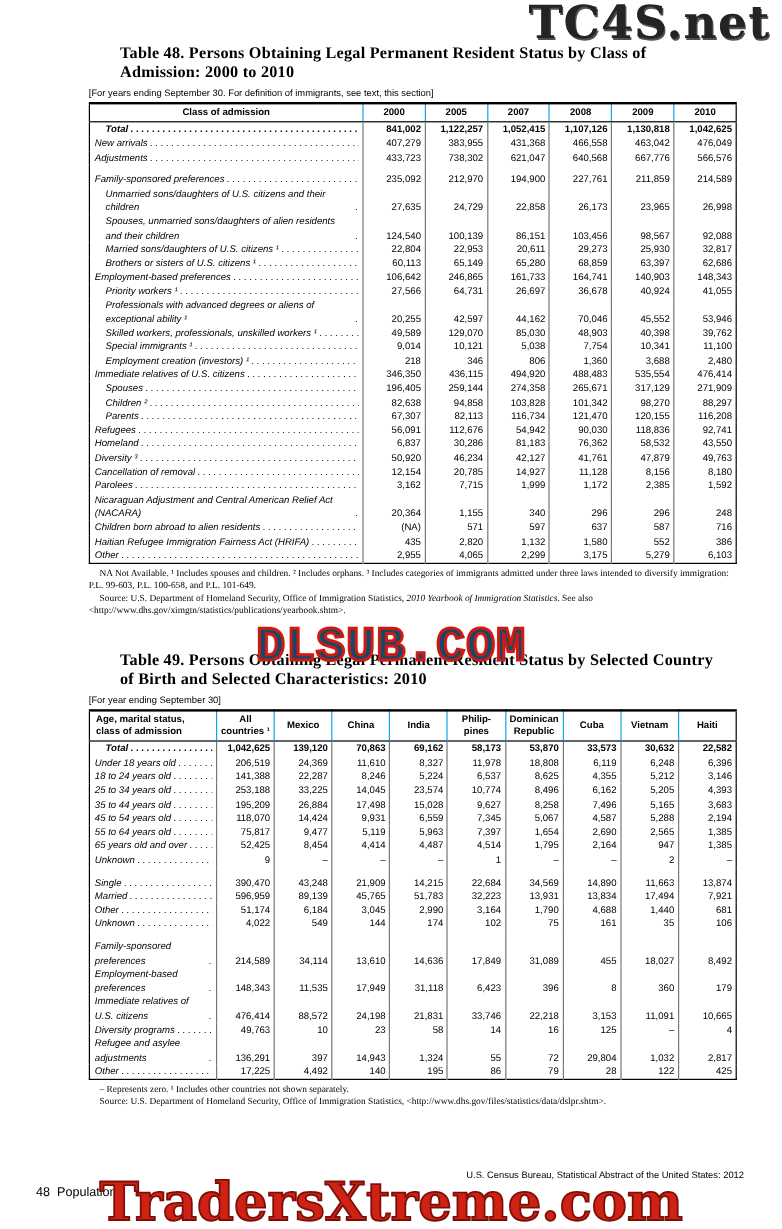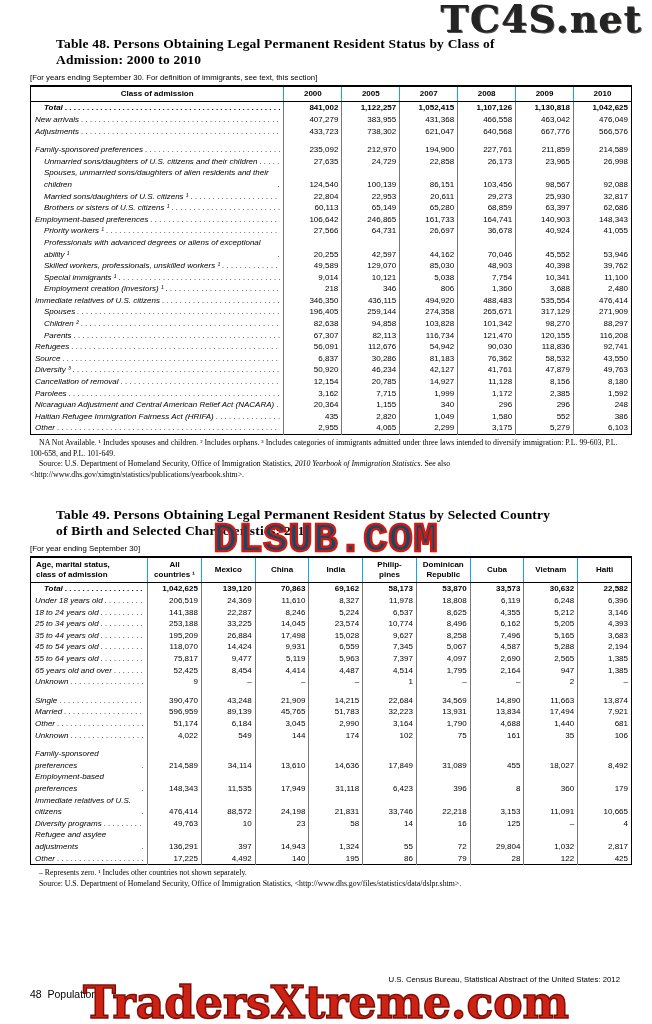--- a/index.html
+++ b/index.html
@@ -1,21 +1,21 @@
 <!DOCTYPE html>
 <html><head>
 <meta charset="utf-8">
 <style>
   html,body{margin:0;padding:0;}
   body{
     width:652px;height:1024px;position:relative;overflow:hidden;
     background:#ffffff;color:#000;
     font-family:"Liberation Sans",sans-serif;
   }
-  .page{position:absolute;inset:0;padding:36px 20px 0 30px;}
+  .page{position:absolute;inset:0;padding:36px 38px 0 30px;margin-left:44px;}
 
   
   .tbl-title{
     font-family:"Liberation Serif",serif;font-weight:bold;
     font-size:13.5px;line-height:1.2;margin:0 0 5px 26px;max-width:500px;
     letter-spacing:.2px;
   }
   .tbl-note{font-size:7.8px;margin:0 0 3px 0;}
 
   
@@ -359,21 +359,21 @@
             <td class="num">56,091</td>
             <td class="num">112,676</td>
             <td class="num">54,942</td>
             <td class="num">90,030</td>
             <td class="num">118,836</td>
             <td class="num">92,741</td>
           </tr>
           <tr>
             <td class="lbl ind0">
               <div class="lw">
-                <span class="lt">Source</span>
+                <span class="lt">Homeland</span>
                 <span class="ld"></span>
               </div>
             </td>
             <td class="num">6,837</td>
             <td class="num">30,286</td>
             <td class="num">81,183</td>
             <td class="num">76,362</td>
             <td class="num">58,532</td>
             <td class="num">43,550</td>
           </tr>
@@ -429,27 +429,41 @@
             <td class="num">20,364</td>
             <td class="num">1,155</td>
             <td class="num">340</td>
             <td class="num">296</td>
             <td class="num">296</td>
             <td class="num">248</td>
           </tr>
           <tr>
             <td class="lbl ind0">
               <div class="lw">
+                <span class="lt">Children born abroad to alien residents</span>
+                <span class="ld"></span>
+              </div>
+            </td>
+            <td class="num">(NA)</td>
+            <td class="num">571</td>
+            <td class="num">597</td>
+            <td class="num">637</td>
+            <td class="num">587</td>
+            <td class="num">716</td>
+          </tr>
+          <tr>
+            <td class="lbl ind0">
+              <div class="lw">
                 <span class="lt">Haitian Refugee Immigration Fairness Act (HRIFA)</span>
                 <span class="ld"></span>
               </div>
             </td>
             <td class="num">435</td>
             <td class="num">2,820</td>
-            <td class="num">1,049</td>
+            <td class="num">1,132</td>
             <td class="num">1,580</td>
             <td class="num">552</td>
             <td class="num">386</td>
           </tr>
           <tr>
             <td class="lbl ind0">
               <div class="lw">
                 <span class="lt">Other</span>
                 <span class="ld"></span>
               </div>
@@ -601,21 +615,21 @@
               <div class="lw">
                 <span class="lt">55 to 64 years old</span>
                 <span class="ld"></span>
               </div>
             </td>
             <td class="num">75,817</td>
             <td class="num">9,477</td>
             <td class="num">5,119</td>
             <td class="num">5,963</td>
             <td class="num">7,397</td>
-            <td class="num">4,097</td>
+            <td class="num">1,654</td>
             <td class="num">2,690</td>
             <td class="num">2,565</td>
             <td class="num">1,385</td>
           </tr>
           <tr>
             <td class="lbl ind0">
               <div class="lw">
                 <span class="lt">65 years old and over</span>
                 <span class="ld"></span>
               </div>

